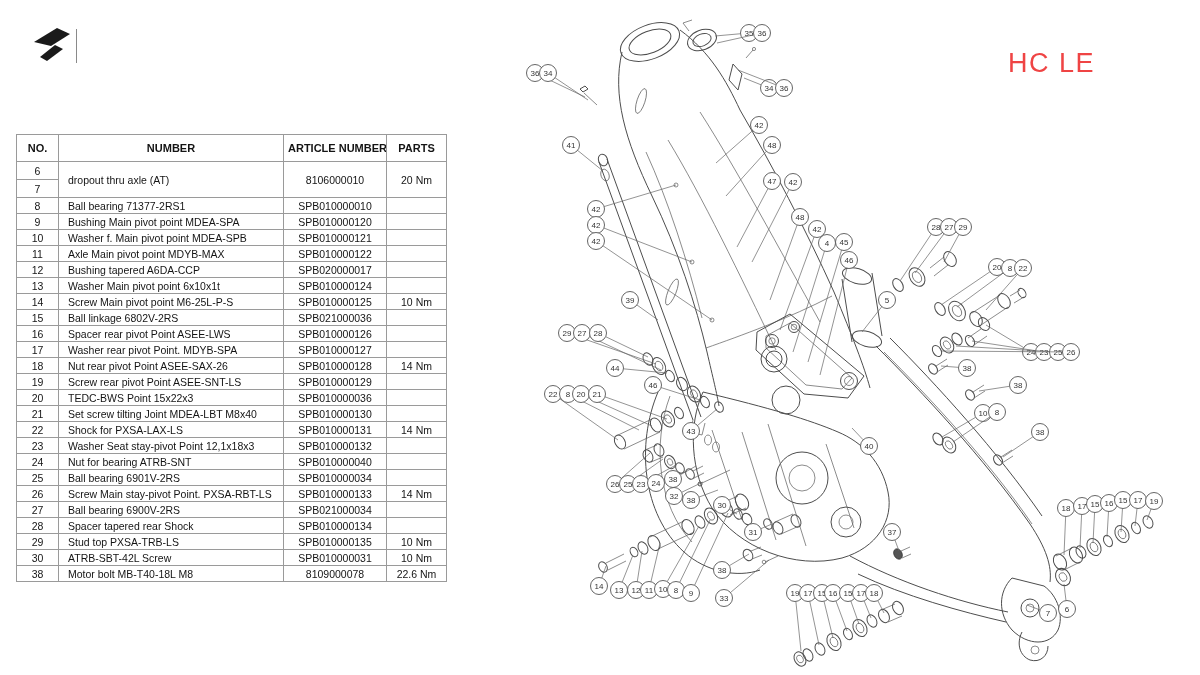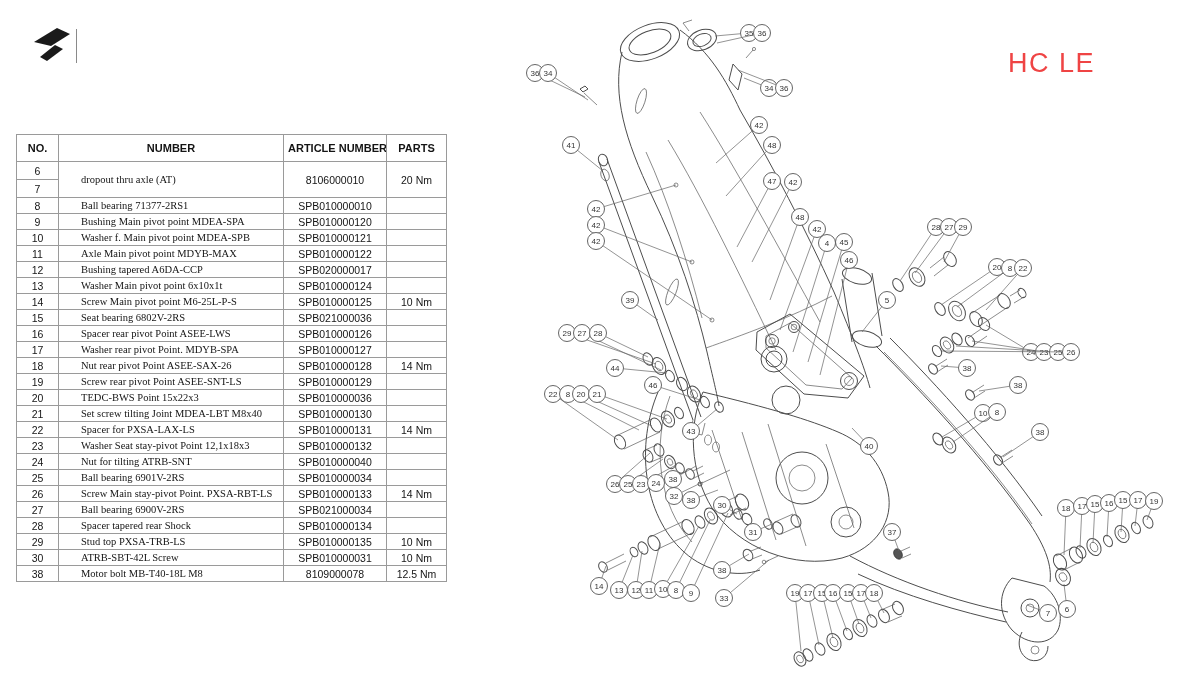--- a/index.html
+++ b/index.html
@@ -25,21 +25,21 @@
     border-collapse:collapse;table-layout:fixed;margin-top:42px;
   }
   .parts-table th,.parts-table td{
     border:1px solid #9a9a9a;padding:0 4px;color:#141414;
     overflow:hidden;white-space:nowrap;
   }
   .parts-table th{height:26px;font-size:11px;font-weight:bold;text-align:center;}
   .parts-table td{height:15px;font-size:10.5px;line-height:12px;}
   .col-no{width:42px;} .col-parts{width:225px;} .col-art{width:103px;} .col-trq{width:60px;}
   td.no,td.art,td.trq{text-align:center;}
-  td.parts{text-align:left;padding-left:22px;font-family:Liberation Serif, serif;}
+  td.parts{text-align:left;padding-left:9px;}
   tr.no-split td{height:17px;}
   
   #diagram-svg{position:absolute;left:0;top:0;}
   .art{stroke:#4d4d4d;stroke-width:1;fill:none;}
   .artthin{stroke:#5a5a5a;stroke-width:.7;fill:none;}
   .leader{stroke:#666;stroke-width:.7;fill:none;}
   .balloon-circle{stroke:#555;stroke-width:.9;fill:#fff;}
   .balloon-num{font-family:"Liberation Sans",sans-serif;font-size:8px;fill:#333;}
 </style>
 </head>
@@ -117,21 +117,21 @@
         <td class="trq"></td>
       </tr>
       <tr>
         <td class="no">14</td>
         <td class="parts">Screw Main pivot point M6-25L-P-S</td>
         <td class="art">SPB010000125</td>
         <td class="trq">10 Nm</td>
       </tr>
       <tr>
         <td class="no">15</td>
-        <td class="parts">Seat bearing 6802V-2RS</td>
+        <td class="parts">Ball linkage 6802V-2RS</td>
         <td class="art">SPB021000036</td>
         <td class="trq"></td>
       </tr>
       <tr>
         <td class="no">16</td>
         <td class="parts">Spacer rear pivot Point ASEE-LWS</td>
         <td class="art">SPB010000126</td>
         <td class="trq"></td>
       </tr>
       <tr>
@@ -159,33 +159,33 @@
         <td class="trq"></td>
       </tr>
       <tr>
         <td class="no">21</td>
         <td class="parts">Set screw tilting Joint MDEA-LBT M8x40</td>
         <td class="art">SPB010000130</td>
         <td class="trq"></td>
       </tr>
       <tr>
         <td class="no">22</td>
-        <td class="parts">Spacer for PXSA-LAX-LS</td>
+        <td class="parts">Shock for PXSA-LAX-LS</td>
         <td class="art">SPB010000131</td>
         <td class="trq">14 Nm</td>
       </tr>
       <tr>
         <td class="no">23</td>
         <td class="parts">Washer Seat stay-pivot Point 12,1x18x3</td>
         <td class="art">SPB010000132</td>
         <td class="trq"></td>
       </tr>
       <tr>
         <td class="no">24</td>
-        <td class="parts">Nut for tilting ATRB-SNT</td>
+        <td class="parts">Nut for bearing ATRB-SNT</td>
         <td class="art">SPB010000040</td>
         <td class="trq"></td>
       </tr>
       <tr>
         <td class="no">25</td>
         <td class="parts">Ball bearing 6901V-2RS</td>
         <td class="art">SPB010000034</td>
         <td class="trq"></td>
       </tr>
       <tr>
@@ -215,21 +215,21 @@
       <tr>
         <td class="no">30</td>
         <td class="parts">ATRB-SBT-42L Screw</td>
         <td class="art">SPB010000031</td>
         <td class="trq">10 Nm</td>
       </tr>
       <tr>
         <td class="no">38</td>
         <td class="parts">Motor bolt MB-T40-18L M8</td>
         <td class="art">8109000078</td>
-        <td class="trq">12.5 Nm</td>
+        <td class="trq">22.6 Nm</td>
       </tr>
     </tbody>
 </table>
 
 <svg id="diagram-svg" width="1200" height="675" viewBox="0 0 1200 675">
 
   <g>
 
     <ellipse class="art" cx="650" cy="42" rx="31" ry="17" transform="rotate(-21 650 42)"></ellipse>
     <ellipse class="art" cx="650" cy="42" rx="22" ry="11" transform="rotate(-21 650 42)"></ellipse>

